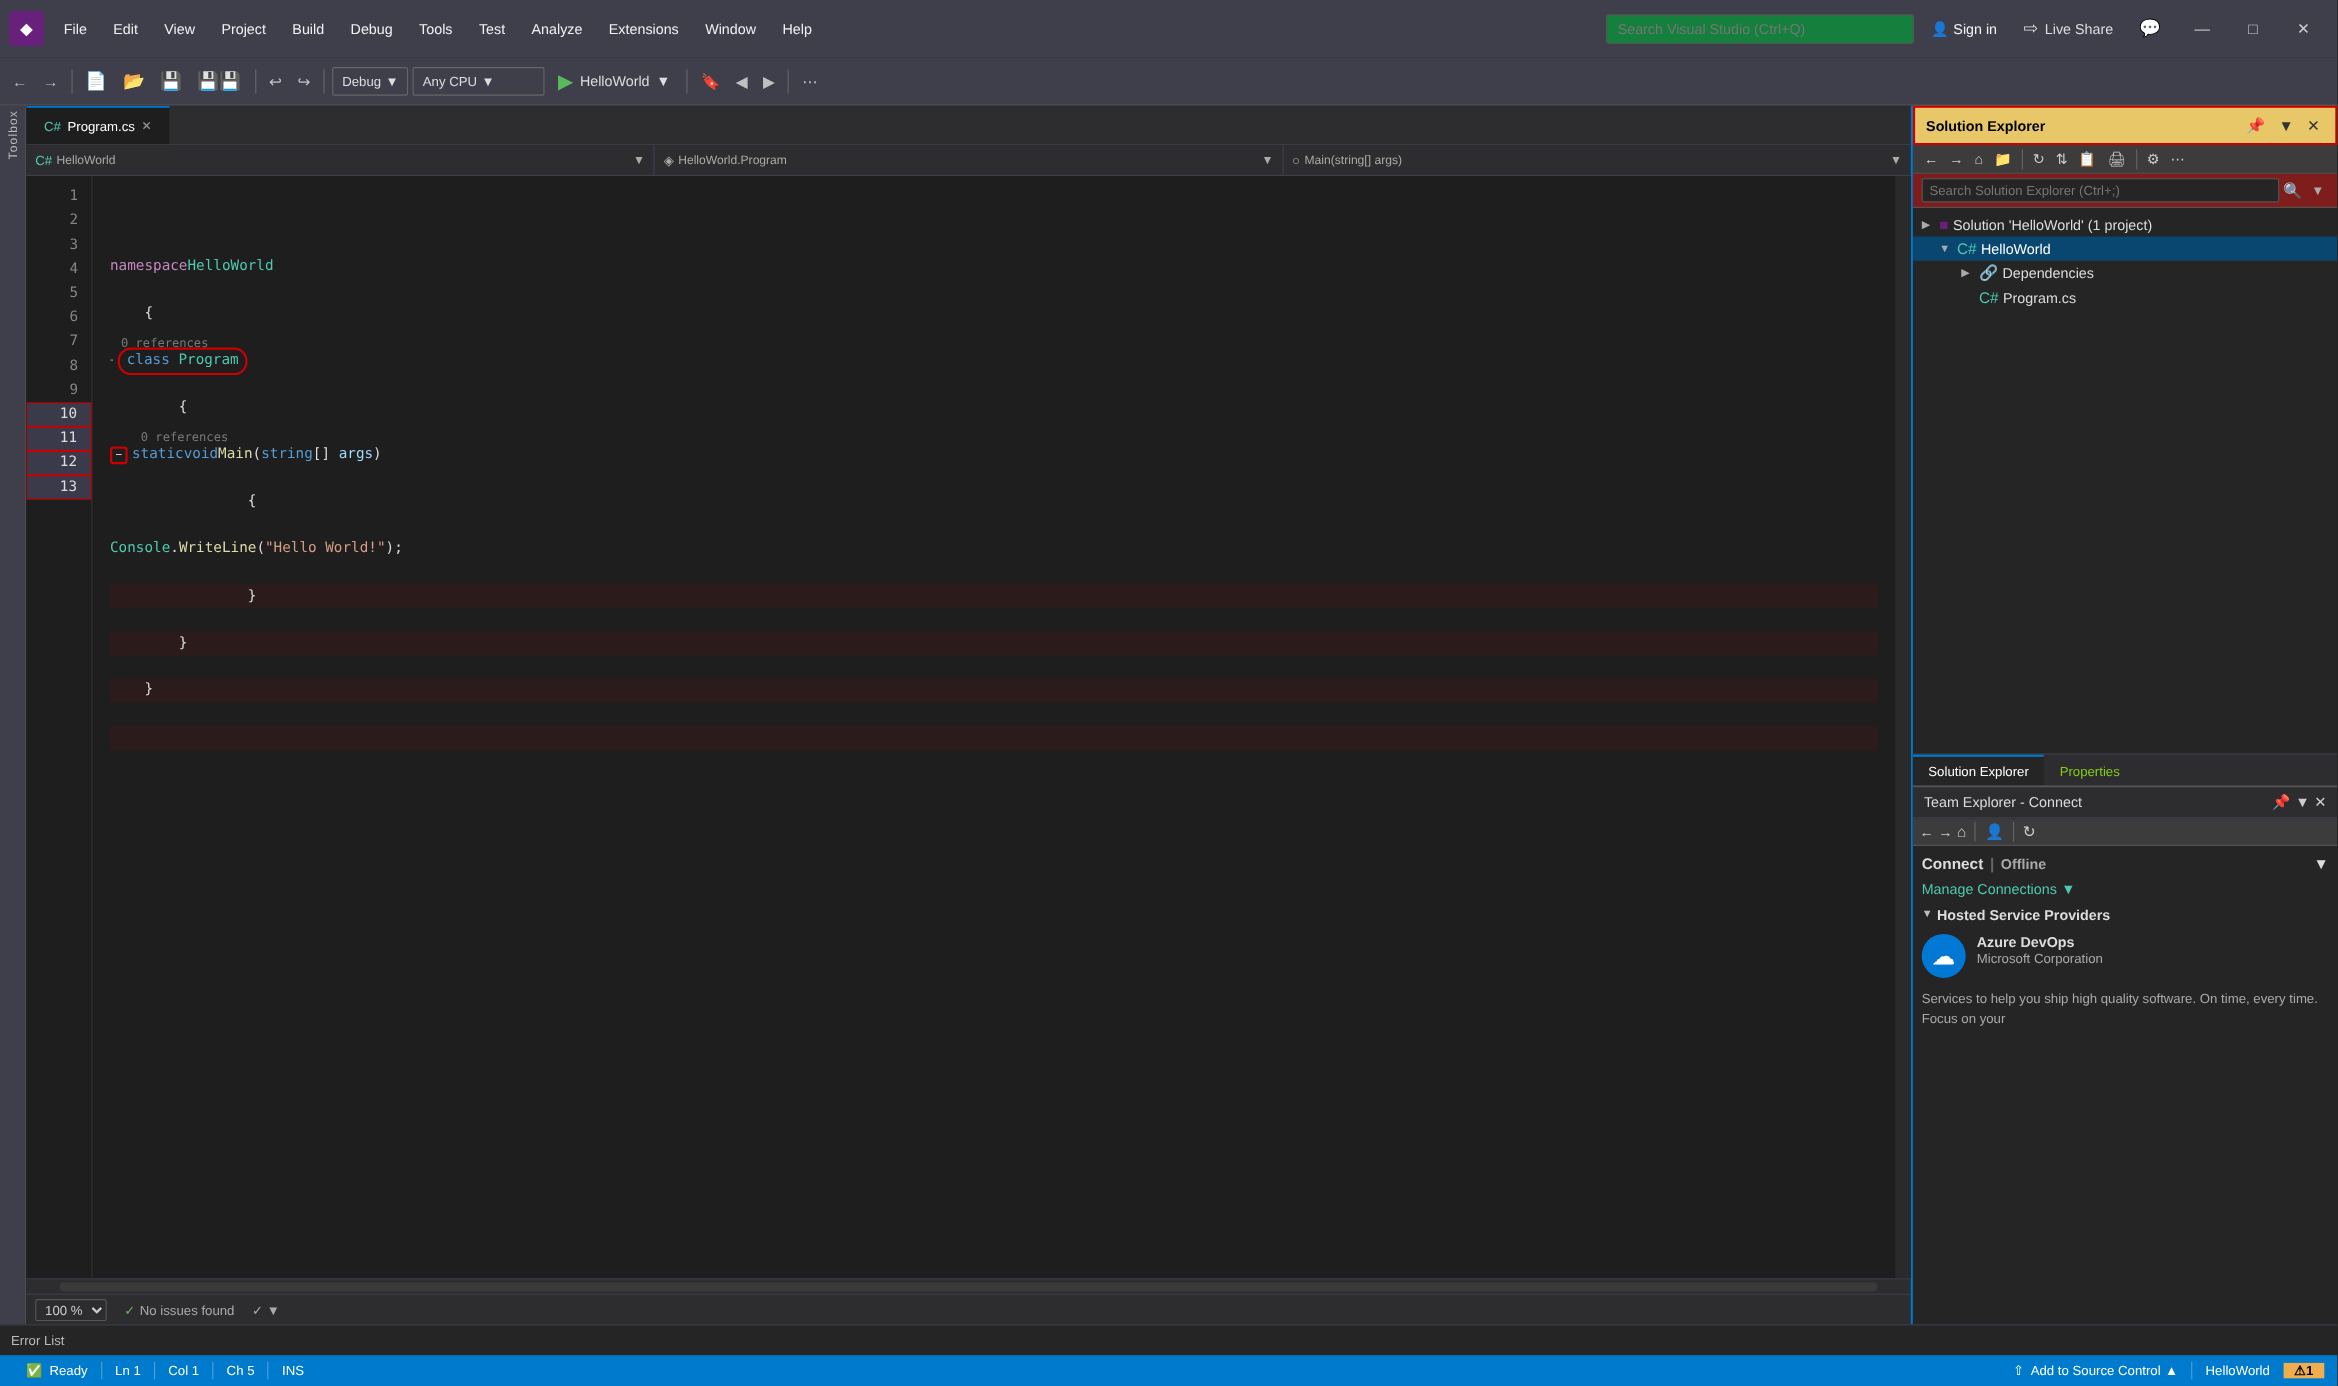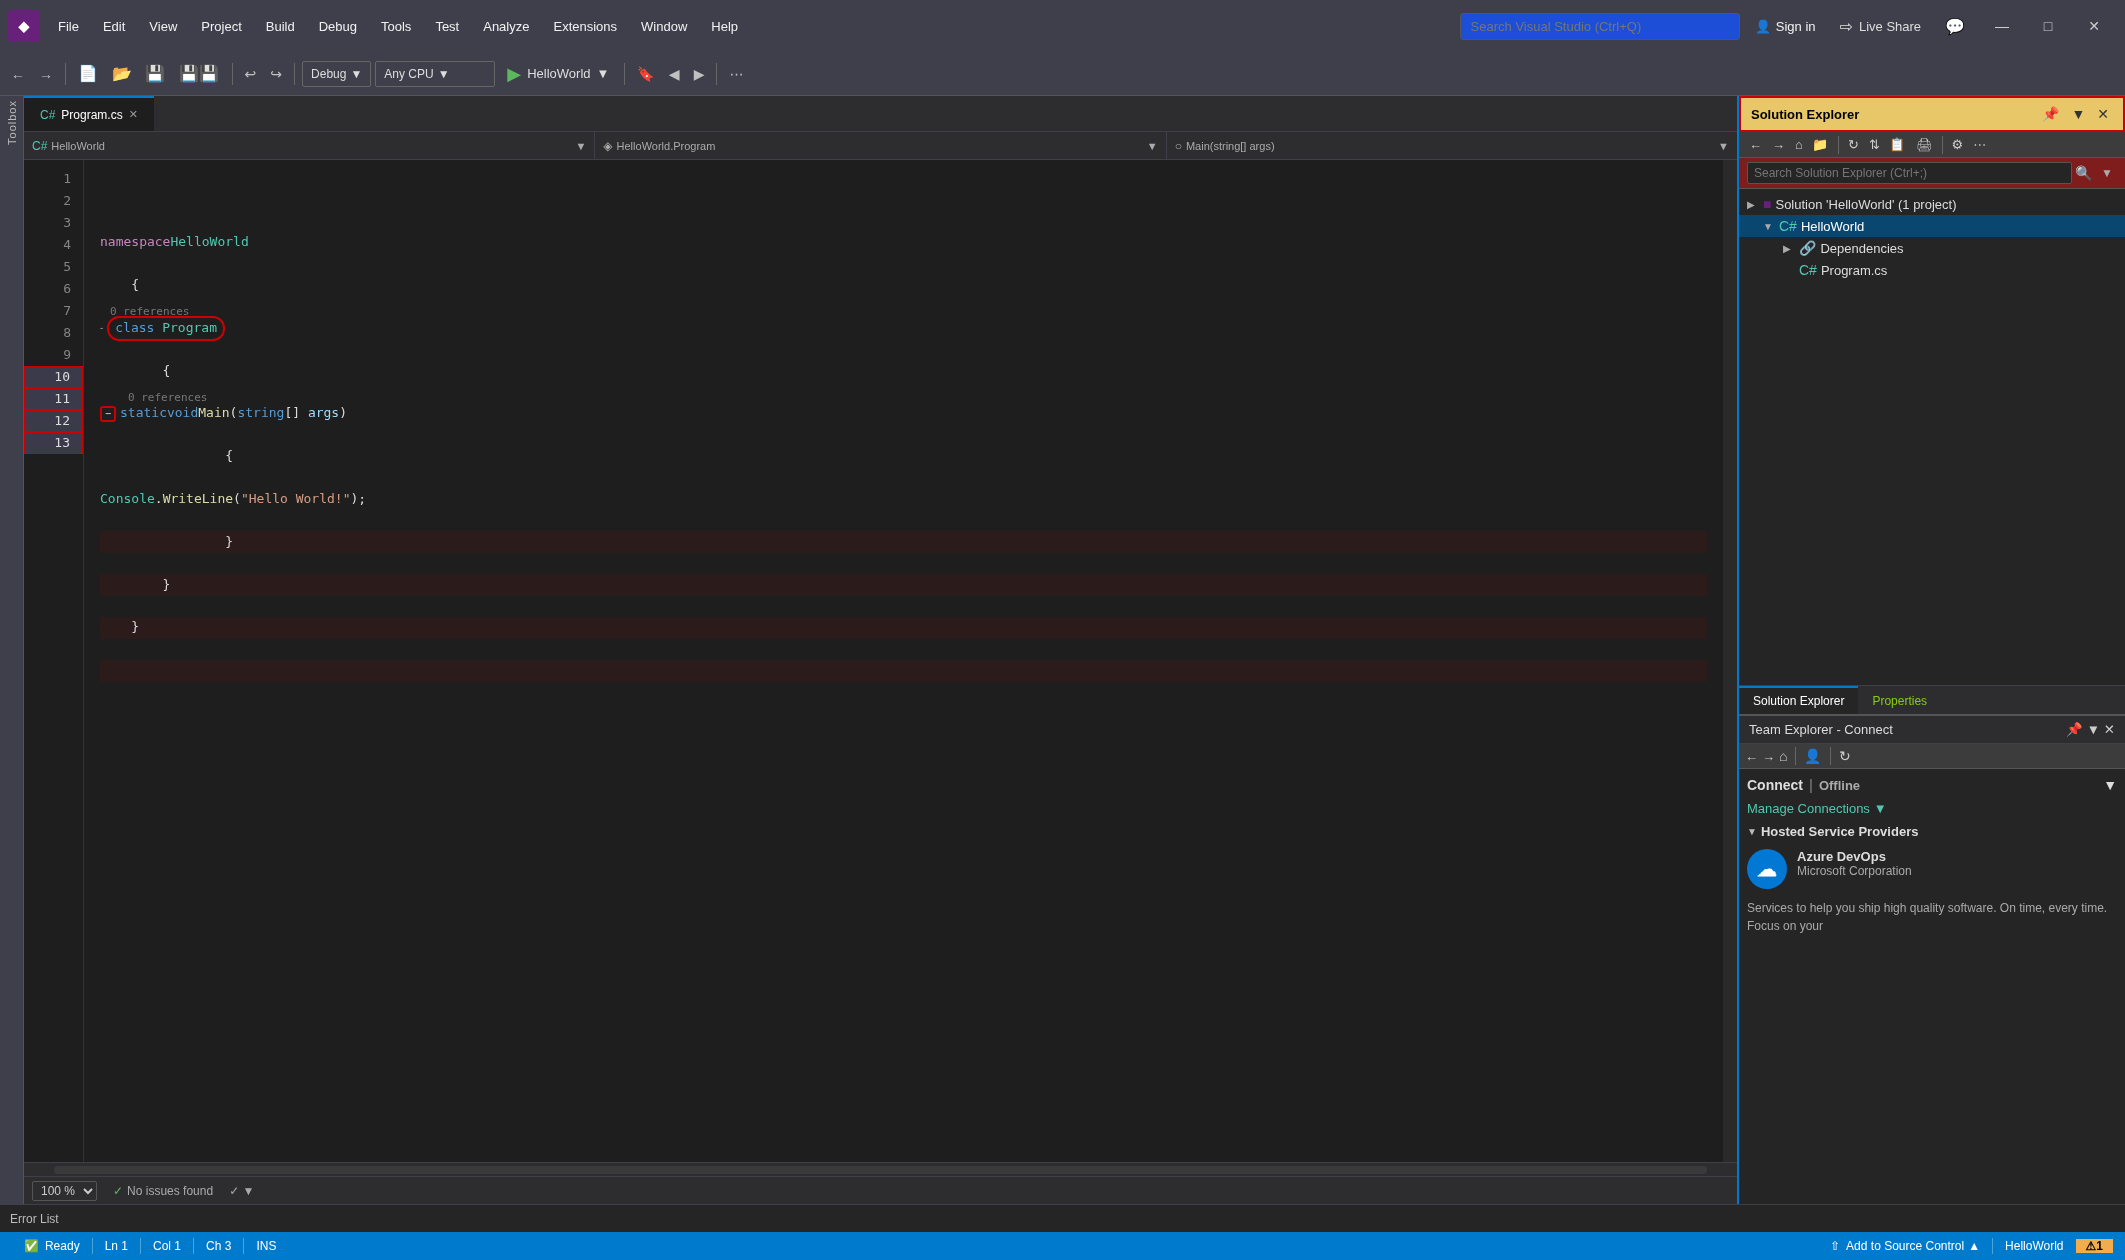--- a/index.html
+++ b/index.html
@@ -3,21 +3,21 @@
   <meta charset="utf-8">
   <style>
     * { box-sizing: border-box; margin: 0; padding: 0; }
     body { font-family: 'Segoe UI', sans-serif; font-size: 13px; background: #2d2d30; color: #dcdcdc; overflow: hidden; width: 2125px; height: 1260px; display: flex; flex-direction: column; }
 
     
     .title-bar { background: #3f3f4c; display: flex; align-items: center; height: 52px; padding: 0 8px; gap: 6px; flex-shrink: 0; }
     .title-bar .vs-logo { width: 32px; height: 32px; background: #68217a; border-radius: 4px; display: flex; align-items: center; justify-content: center; color: white; font-weight: bold; font-size: 16px; flex-shrink: 0; }
     .menu-bar { display: flex; gap: 0; }
     .menu-item { padding: 6px 12px; color: #f1f1f1; cursor: pointer; font-size: 13px; border-radius: 3px; }
-    .search-box { margin-left: auto; background: #1d4ed8; border: 1px solid #555; color: #ccc; padding: 5px 10px; border-radius: 3px; width: 280px; font-size: 13px; }
+    .search-box { margin-left: auto; background: #15803d; border: 1px solid #555; color: #ccc; padding: 5px 10px; border-radius: 3px; width: 280px; font-size: 13px; }
     .title-right { display: flex; align-items: center; gap: 16px; margin-left: 10px; }
     .sign-in { color: #f1f1f1; font-size: 13px; cursor: pointer; display: flex; align-items: center; gap: 4px; }
     .win-controls { display: flex; gap: 0; margin-left: 8px; }
     .win-btn { width: 46px; height: 32px; display: flex; align-items: center; justify-content: center; color: #ccc; cursor: pointer; font-size: 14px; }
 
     
     .toolbar { background: #3f3f4c; border-bottom: 1px solid #555; display: flex; align-items: center; height: 44px; padding: 0 6px; gap: 4px; flex-shrink: 0; }
     .toolbar-btn { background: none; border: none; color: #c0c0c0; cursor: pointer; padding: 3px 5px; border-radius: 2px; font-size: 14px; display: flex; align-items: center; }
     .toolbar-sep { width: 1px; height: 22px; background: #666; margin: 0 3px; }
     .toolbar-dropdown { background: #3f3f4c; border: 1px solid #666; color: #ddd; padding: 2px 8px; border-radius: 2px; font-size: 12px; cursor: pointer; height: 26px; display: flex; align-items: center; gap: 4px; }
@@ -413,21 +413,21 @@
   <div class="status-sep"></div>
   <div class="status-item">
     <span>Ln 1</span>
   </div>
   <div class="status-sep"></div>
   <div class="status-item">
     <span>Col 1</span>
   </div>
   <div class="status-sep"></div>
   <div class="status-item">
-    <span>Ch 3</span>
+    <span>Ch 5</span>
   </div>
   <div class="status-sep"></div>
   <div class="status-item">
     <span>INS</span>
   </div>
   <div class="status-right">
     <div class="status-item">
       <span style="margin-right:6px;">⇧</span>
       <span>Add to Source Control</span>
       <span style="margin-left:4px;">▲</span>

